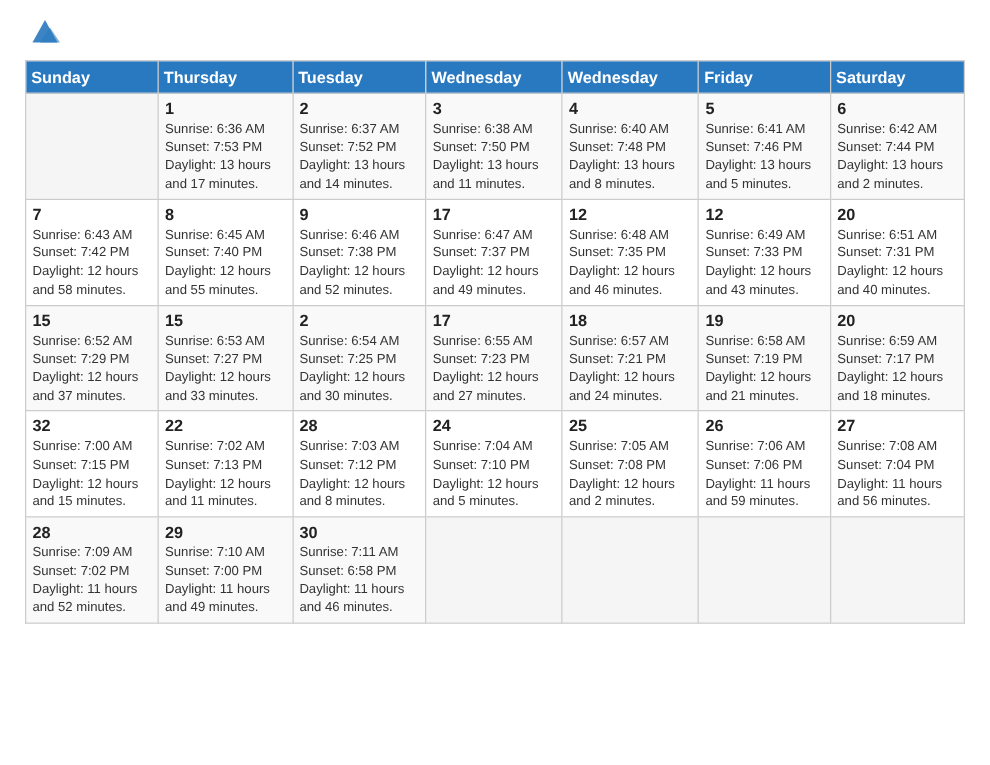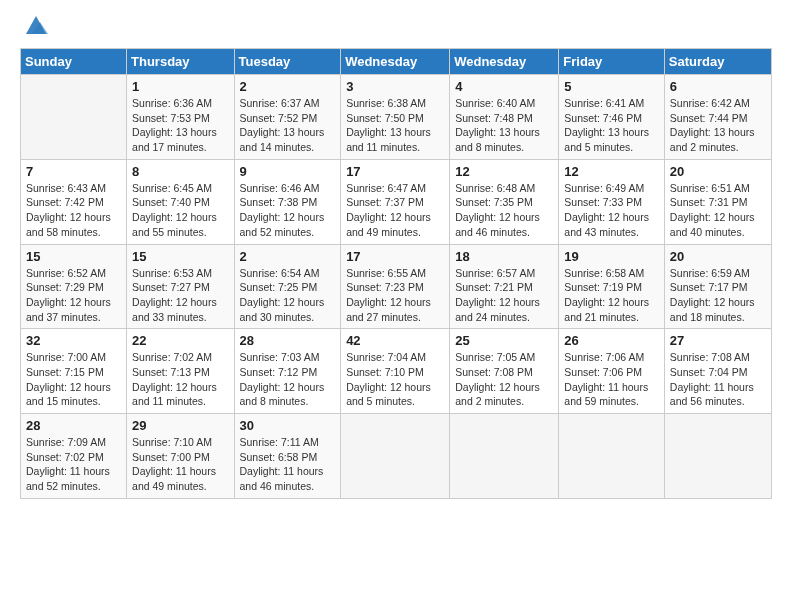--- a/index.html
+++ b/index.html
@@ -234,21 +234,21 @@
           </td>
           <td>
             <span class="day-num">22</span>
             <div class="day-detail">Sunrise: 7:02 AM<br>Sunset: 7:13 PM<br>Daylight: 12 hours<br>and 11 minutes.</div>
           </td>
           <td>
             <span class="day-num">28</span>
             <div class="day-detail">Sunrise: 7:03 AM<br>Sunset: 7:12 PM<br>Daylight: 12 hours<br>and 8 minutes.</div>
           </td>
           <td>
-            <span class="day-num">42</span>
+            <span class="day-num">24</span>
             <div class="day-detail">Sunrise: 7:04 AM<br>Sunset: 7:10 PM<br>Daylight: 12 hours<br>and 5 minutes.</div>
           </td>
           <td>
             <span class="day-num">25</span>
             <div class="day-detail">Sunrise: 7:05 AM<br>Sunset: 7:08 PM<br>Daylight: 12 hours<br>and 2 minutes.</div>
           </td>
           <td>
             <span class="day-num">26</span>
             <div class="day-detail">Sunrise: 7:06 AM<br>Sunset: 7:06 PM<br>Daylight: 11 hours<br>and 59 minutes.</div>
           </td>

